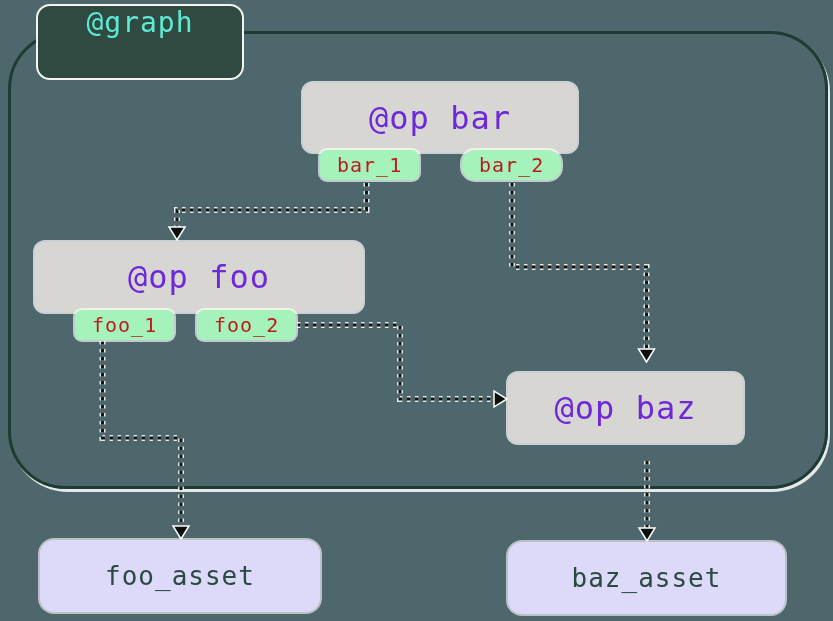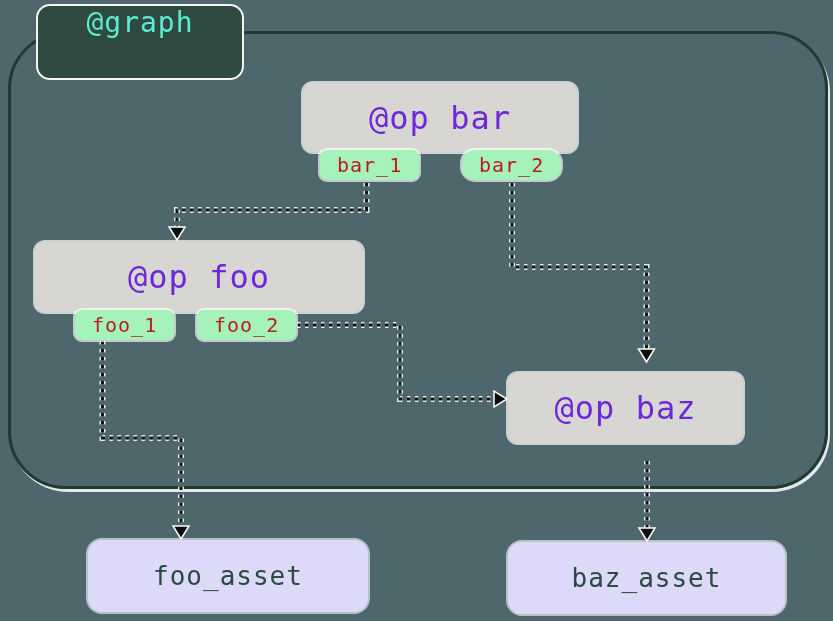--- a/index.html
+++ b/index.html
@@ -172,21 +172,21 @@
   <div class="op-node" style="left:35px; top:242px; width:328px; height:70px;">
     <div class="op-title">@op foo</div>
     <div class="out-tag" style="left:26px;margin-left:14px;">foo_1</div>
     <div class="out-tag" style="left:162px;">foo_2</div>
   </div>
 
   <div class="op-node" style="left:508px; top:353px; width:235px; height:70px;margin-top:20px;">
     <div class="op-title">@op baz</div>
   </div>
 
-  <div class="asset-node" style="left:40px; top:540px; width:280px; height:72px;margin-left:48px;">
+  <div class="asset-node" style="left:40px; top:540px; width:280px; height:72px;">
     <span>foo_asset</span>
   </div>
 
   <div class="asset-node" style="left:508px; top:542px; width:277px; height:72px;">
     <span>baz_asset</span>
   </div>
 
 </div>
 
 </body></html>

